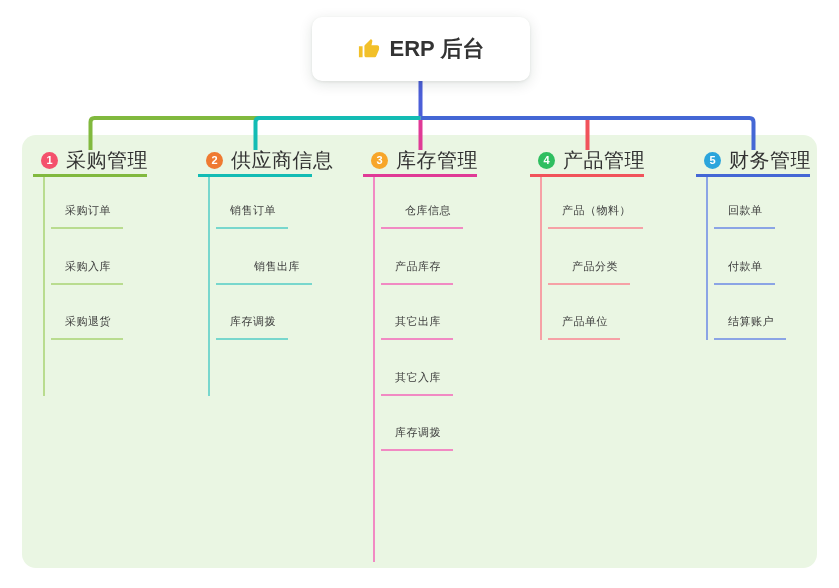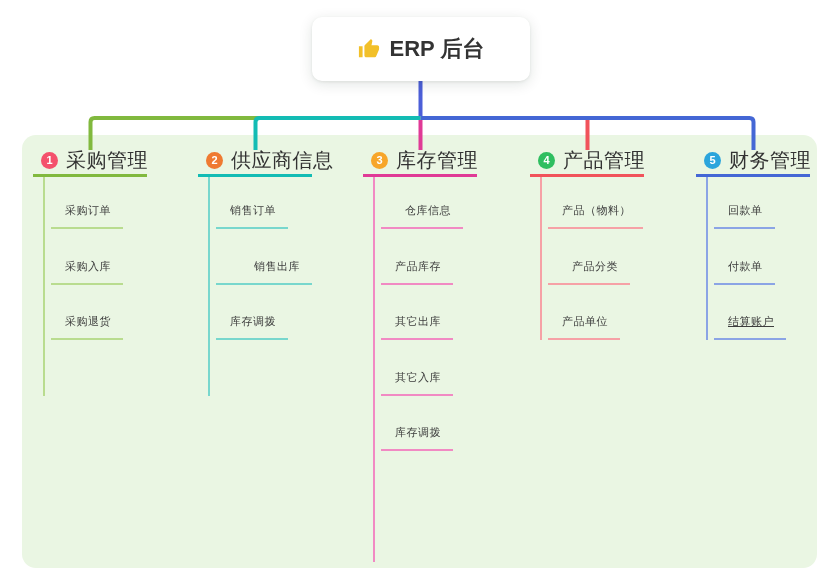--- a/index.html
+++ b/index.html
@@ -162,18 +162,18 @@
     </div>
     <div class="vline" style="height: 163.2px; background: rgb(139, 164, 229);"></div>
     <div class="kids">
       <div class="kid-row">
           <span class="kid" style="border-color: rgb(139, 164, 229);">回款单</span>
         </div>
       <div class="kid-row">
           <span class="kid" style="border-color: rgb(139, 164, 229);">付款单</span>
         </div>
       <div class="kid-row">
-          <span class="kid" style="border-color: rgb(139, 164, 229); text-decoration: underline;">结算账户</span>
+          <span class="kid" style="border-color: rgb(139, 164, 229);">结算账户</span>
         </div>
     </div>
   </div>
 
 </div>
 
 </body></html>

